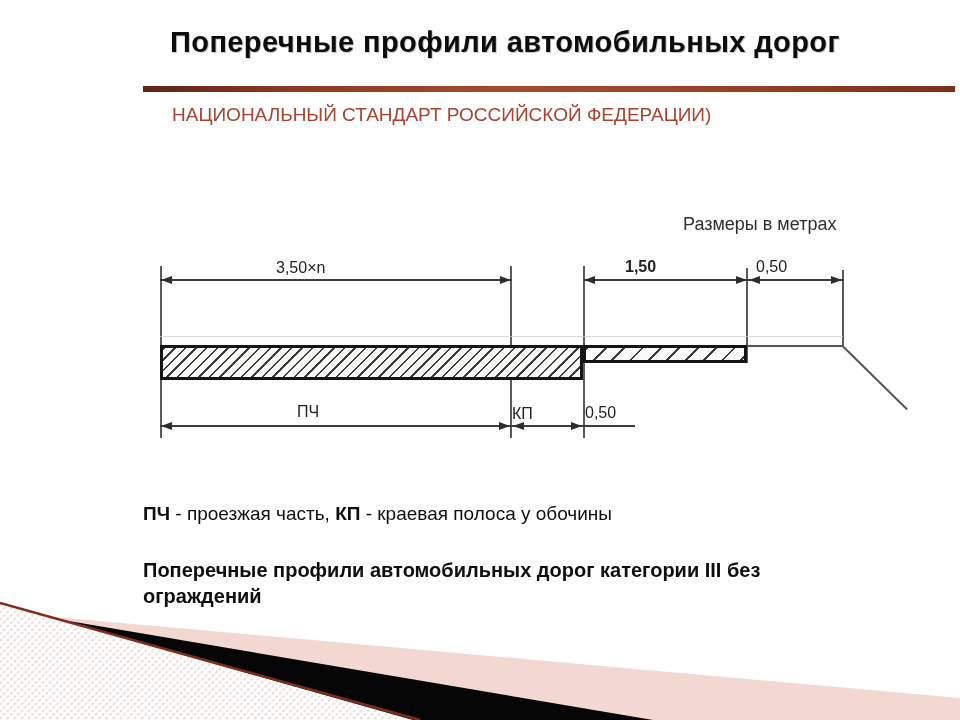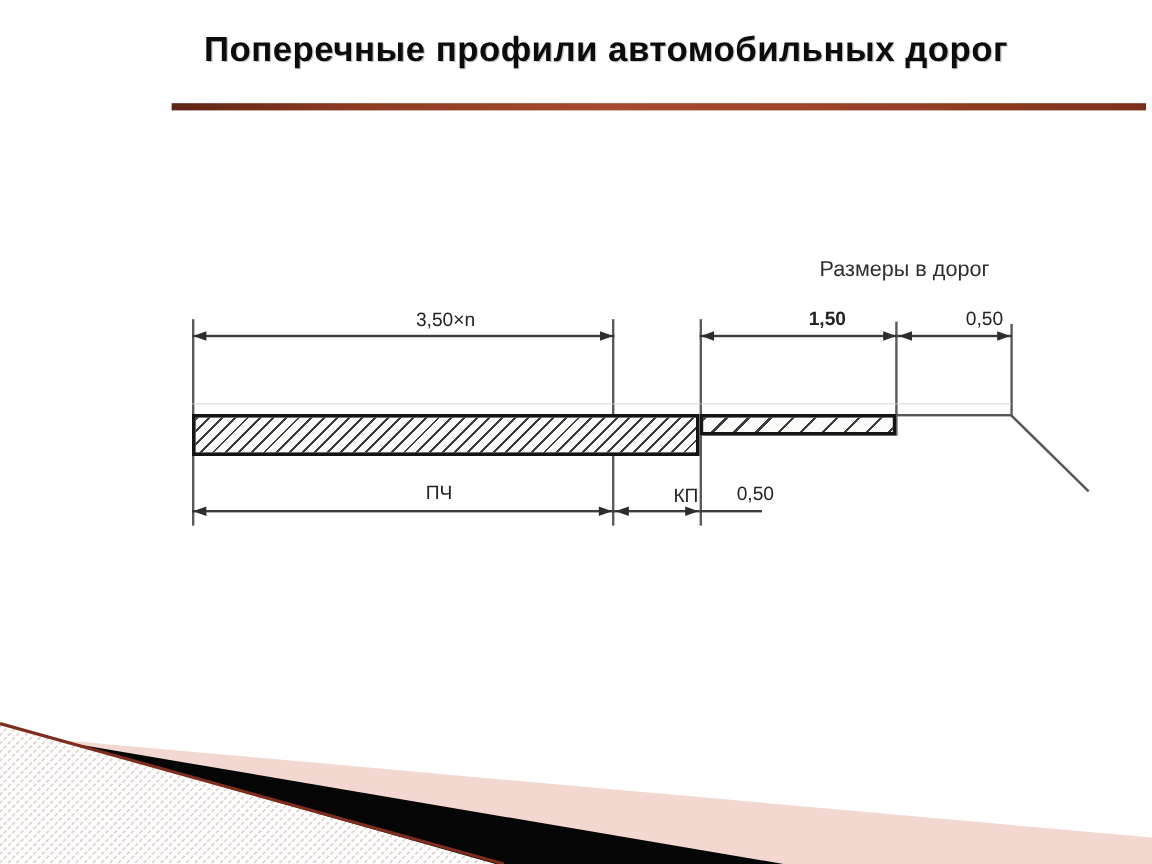--- a/index.html
+++ b/index.html
@@ -19,21 +19,21 @@
   }
   .subtitle{position:absolute;left:172px;top:102px;width:640px;line-height:26px;font-size:19px;color:#a6422e;}
   .subtitle .b{font-weight:700;}
   .subtitle .r{font-weight:400;}
   
   .diagram{position:absolute;left:0;top:0;width:960px;height:720px;}
   .scan-note{position:absolute;left:683px;top:214px;width:190px;font-size:18px;color:#2e2e2e;}
   .vline{position:absolute;width:2px;background:#5a5a5a;}
   .hline{position:absolute;height:2px;background:#3d3d3d;}
   .faint{position:absolute;height:1px;background:#cfcfcf;opacity:.75;}
-  .dimlabel{position:absolute;font-size:16px;color:#232323;text-align:right;white-space:nowrap;}
+  .dimlabel{position:absolute;font-size:16px;color:#232323;text-align:left;white-space:nowrap;}
   .arr{position:absolute;width:0;height:0;border-top:4px solid transparent;border-bottom:4px solid transparent;}
   .arr.l{border-right:11px solid #2d2d2d;}
   .arr.r{border-left:11px solid #2d2d2d;}
   .bar-thick{
     position:absolute;left:160px;top:345px;width:423px;height:35px;box-sizing:border-box;
     border:3px solid #141414;background-color:#fbfbf9;
     background-image:repeating-linear-gradient(135deg,#3b3b3b 0 1.7px,rgba(0,0,0,0) 1.7px 7.5px);
   }
   .bar-thin{
     position:absolute;left:583px;top:345px;width:164px;height:18px;box-sizing:border-box;
@@ -55,24 +55,25 @@
 </style>
 </head>
 <body>
 
 <div class="slide">
 
   <div class="title">Поперечные профили автомобильных дорог</div>
   <div class="title-rule"></div>
 
   <div class="subtitle">
+    <div class="r">НАЦИОНАЛЬНЫЙ СТАНДАРТ РОССИЙСКОЙ ФЕДЕРАЦИИ)</div>
   </div>
 
   <div class="diagram">
-    <div class="scan-note">Размеры в дорог</div>
+    <div class="scan-note">Размеры в метрах</div>
 
     <div class="vline" style="left:160px;top:266px;height:172px;"></div>
     <div class="vline" style="left:510px;top:266px;height:172px;"></div>
     <div class="vline" style="left:583px;top:266px;height:172px;"></div>
     <div class="vline" style="left:746px;top:268px;height:95px;"></div>
     <div class="vline" style="left:842px;top:270px;height:76px;"></div>
 
     <div class="faint" style="left:160px;top:336px;width:683px;"></div>
 
     <div class="hline" style="left:160px;top:279px;width:352px;"></div>
@@ -100,21 +101,26 @@
     <div class="arr l" style="left:161px;top:422px;"></div>
     <div class="arr r" style="left:499px;top:422px;"></div>
     <div class="arr l" style="left:513px;top:422px;"></div>
     <div class="arr r" style="left:571px;top:422px;"></div>
 
     <div class="dimlabel" style="left:297px;top:403px;width:80px;font-weight:400;">ПЧ</div>
     <div class="dimlabel" style="left:512px;top:405px;width:70px;">КП</div>
     <div class="dimlabel" style="left:585px;top:404px;width:60px;">0,50</div>
   </div>
 
+  <p class="legend"><span class="b">ПЧ</span><span> - проезжая часть, </span><span class="b">КП</span><span> - краевая полоса у обочины</span></p>
 
+  <p class="caption">
+    <span>Поперечные профили автомобильных дорог категории III без</span>
+    <span>ограждений</span>
+  </p>
 
   <svg class="deco" viewBox="0 0 960 130" xmlns="http://www.w3.org/2000/svg">
     <defs>
       <pattern id="tex" width="5" height="5" patternUnits="userSpaceOnUse" patternTransform="rotate(45)">
         <rect width="5" height="5" fill="#ffffff"></rect>
         <line x1="1" y1="0" x2="1" y2="5" stroke="#cfbcb6" stroke-width="1" stroke-dasharray="1.6 1.8"></line>
       </pattern>
     </defs>
     <polygon points="0,14 420,130 0,130" fill="url(#tex)"></polygon>
     <polygon points="55,27 960,108 960,130 418,130" fill="#f2d8d1"></polygon>

